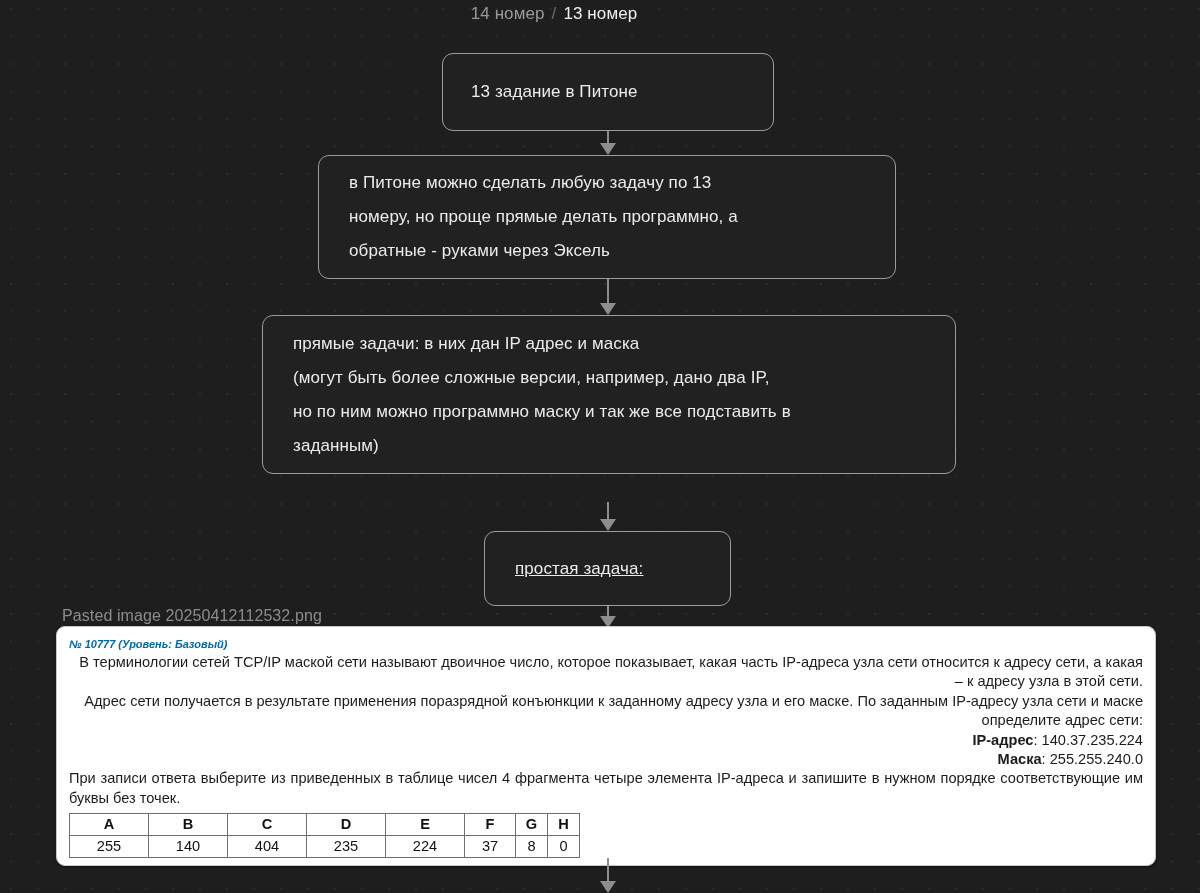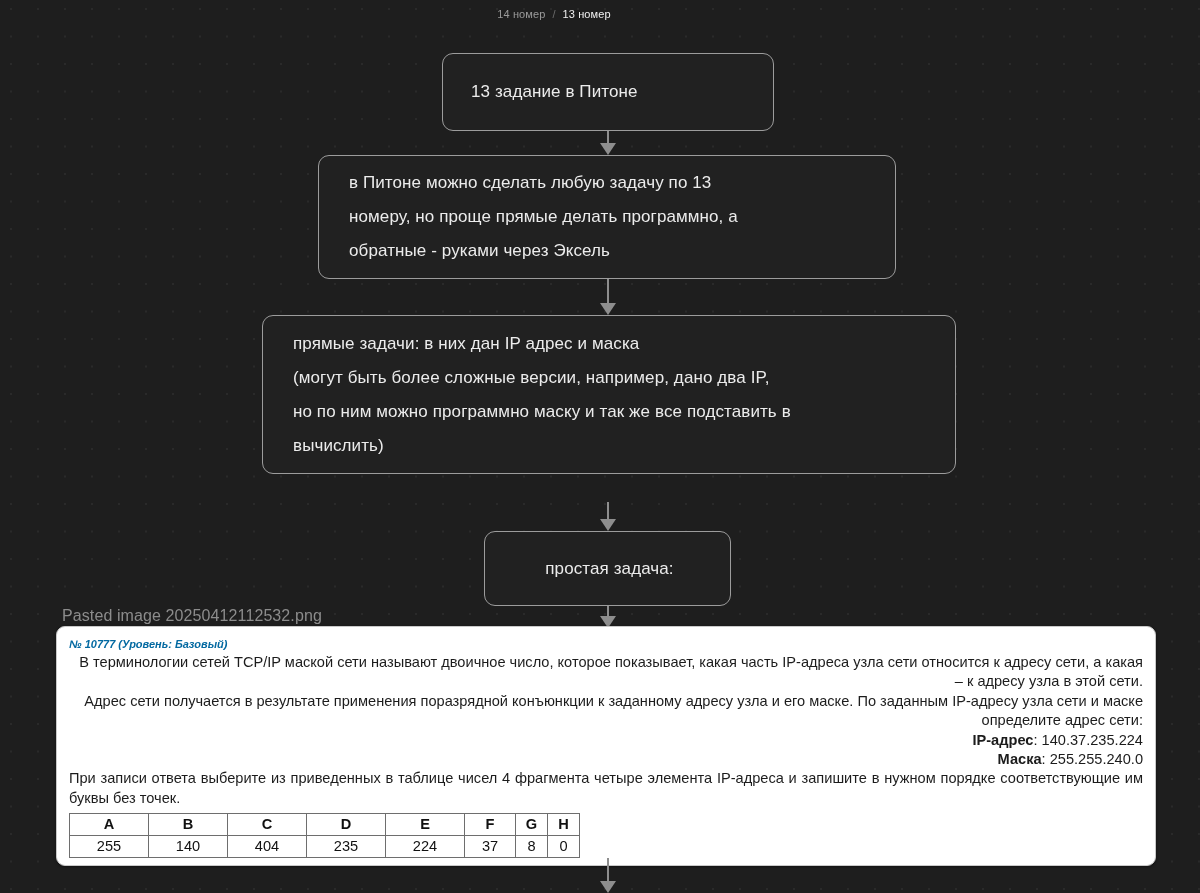--- a/index.html
+++ b/index.html
@@ -23,21 +23,21 @@
   
   .breadcrumb {
     position: absolute;
     top: 0;
     left: 0;
     width: 1108px;
     height: 28px;
     display: flex;
     align-items: center;
     justify-content: center;
-    font-size: 11px;
+    font-size: 17px;
     letter-spacing: 0.1px;
     white-space: nowrap;
     user-select: none;
   }
   .crumb-dim {
     color: #9a9a9a;
   }
   .crumb-sep {
     color: #6a6a6a;
     margin: 0 7px;
@@ -74,21 +74,21 @@
   }
 
   #node-title   { left: 442px; top: 53px;  width: 332px; height: 78px; }
   #node-intro   { left: 318px; top: 155px; width: 578px; height: 124px; }
   #node-direct  { left: 262px; top: 315px; width: 694px; height: 159px; }
   #node-simple  { left: 484px; top: 531px; width: 247px; height: 75px; }
 
   #node-title   .lines { padding-left: 2px; }
   #node-intro   .lines { padding-left: 4px; }
   #node-direct  .lines { padding-left: 4px; }
-  #node-simple  .lines { padding-left: 4px; text-align: center; }
+  #node-simple  .lines { padding-left: 4px; text-align: left; text-decoration: underline; }
 
   
   .connector {
     position: absolute;
     width: 22px;
     display: flex;
     flex-direction: column;
     align-items: center;
   }
   .connector .stem {
@@ -219,21 +219,21 @@
   <div class="connector" id="conn-2">
     <div class="stem"></div>
     <div class="head"></div>
   </div>
 
   <div class="node" id="node-direct">
     <div class="lines">
       <div>прямые задачи: в них дан IP адрес и маска</div>
       <div>(могут быть более сложные версии, например, дано два IP,</div>
       <div>но по ним можно программно маску и так же все подставить в</div>
-      <div>вычислить)</div>
+      <div>заданным)</div>
     </div>
   </div>
 
   <div class="connector" id="conn-3">
     <div class="stem"></div>
     <div class="head"></div>
   </div>
 
   <div class="node" id="node-simple">
     <div class="lines">

